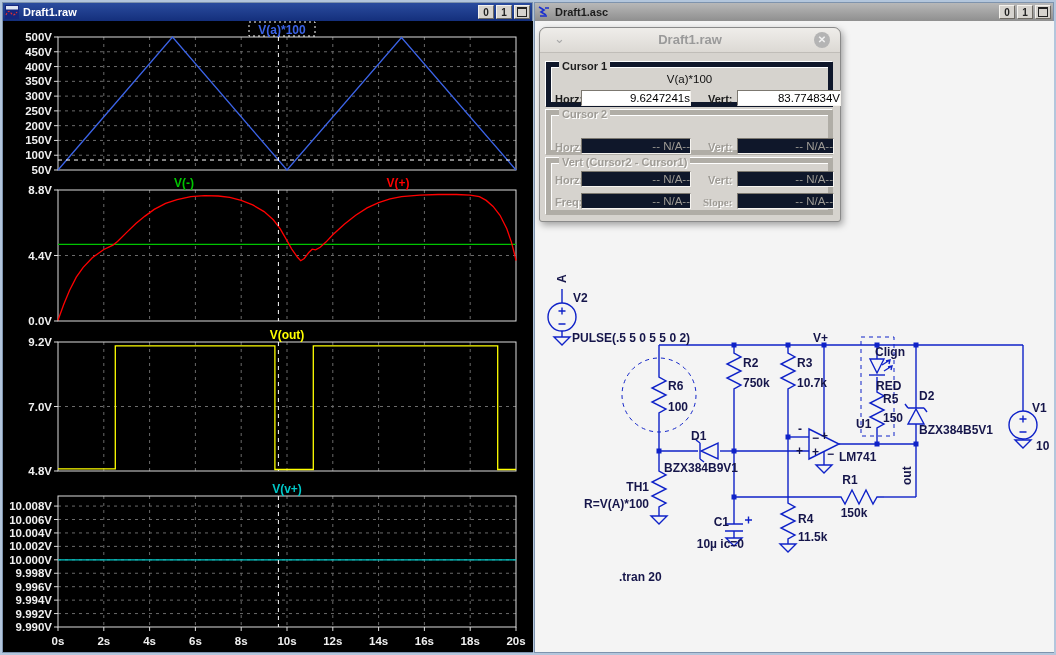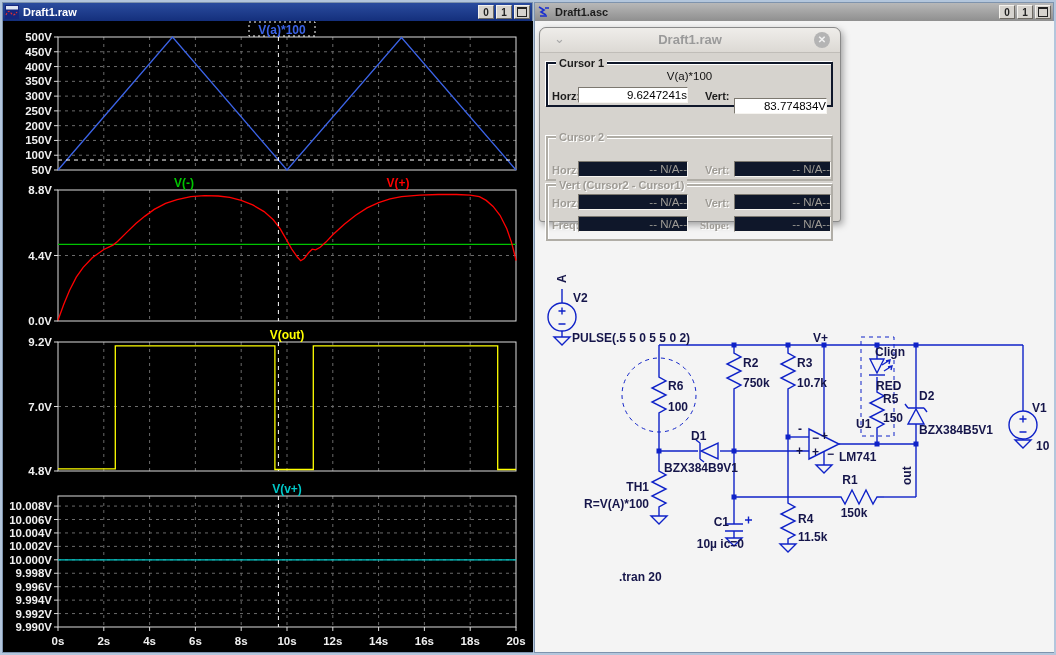--- a/index.html
+++ b/index.html
@@ -23,23 +23,23 @@
   .panebox{fill:none;stroke:#dcdcdc;stroke-width:1;}
   .tick{stroke:#dcdcdc;stroke-width:1;}
   .cursor{stroke:#ffffff;stroke-width:1;stroke-dasharray:4,4;}
   .selbox{fill:none;stroke:#ffffff;stroke-width:1;stroke-dasharray:2,3;}
   
   .dialog{position:absolute;left:539px;top:27px;width:300px;height:193px;background:#d6d3ce;border:1px solid #8a8a8a;border-radius:7px 7px 3px 3px;box-shadow:2px 3px 7px rgba(0,0,0,.35);z-index:10;}
   .dlg-title{position:relative;height:24px;border-bottom:1px solid #c0bdb8;border-radius:7px 7px 0 0;background:linear-gradient(180deg,#efedea,#dcd9d4);}
   .dlg-title-text{position:absolute;left:0;right:0;top:4px;text-align:center;font-size:13px;font-weight:bold;color:#9a9a9a;}
   .dlg-chevron{position:absolute;left:14px;top:3px;color:#a8a8a8;font-size:13px;}
   .dlg-close{position:absolute;right:10px;top:4px;width:16px;height:16px;border-radius:50%;background:#b4b4b4;color:#f2f2f2;font-size:10px;line-height:16px;text-align:center;font-weight:bold;}
-  .group{position:absolute;left:6px;width:287px;border:2px solid #0f172a;box-shadow:1px 1px 0 #ffffff inset, -1px -1px 0 #ffffff;box-sizing:border-box;}
+  .group{position:absolute;left:6px;width:287px;border:5px solid #0f172a;box-shadow:1px 1px 0 #ffffff inset, -1px -1px 0 #ffffff;box-sizing:border-box;}
   .legend{position:absolute;top:-7px;left:8px;background:#d6d3ce;padding:0 3px;font-size:11px;font-weight:bold;color:#1c1c1c;line-height:12px;white-space:nowrap;}
-  .group.dis{border-color:#b0ada6;margin-top:26px;}
+  .group.dis{border-color:#b0ada6;}
   .group.dis .legend{color:#9e9b95;text-shadow:1px 1px 0 #fff;}
   .trace-name{position:absolute;left:0;right:0;top:6px;text-align:center;font-size:11.5px;color:#111;}
   .lbl{position:absolute;font-size:11px;font-weight:bold;color:#1c1c1c;}
   .lbl.dis{color:#9e9b95;text-shadow:1px 1px 0 #fff;}
   .fld{position:absolute;height:16px;border:1px solid;border-color:#7c7870 #f6f4f0 #f6f4f0 #7c7870;background:#fff;font:11.5px "Liberation Sans",sans-serif;text-align:right;color:#000;padding:0;box-sizing:border-box;}
   .fld.dis{background:#0f172a;color:#9e9b95;}
   .icon14{width:14px;height:14px;display:block;}
 </style>
 </head>
 <body>
@@ -368,21 +368,21 @@
     <span class="dlg-title-text">Draft1.raw</span>
     <span class="dlg-close">✕</span>
   </div>
 
   <div class="group" style="top:34px;height:45px;">
     <span class="legend">Cursor 1</span>
     <div class="trace-name">V(a)*100</div>
     <span class="lbl" style="left:4px;top:26px;">Horz:</span>
     <input class="fld" style="left: 30px; top: 23px; width: 110px;" readonly="" value="9.6247241s">
     <span class="lbl" style="left:157px;top:26px;">Vert:</span>
-    <input class="fld" style="left: 186px; top: 34px; width: 93px;" readonly="" value="83.774834V">
+    <input class="fld" style="left: 186px; top: 23px; width: 104px;" readonly="" value="83.774834V">
   </div>
 
   <div class="group dis" style="top:82px;height:45px;">
     <span class="legend">Cursor 2</span>
     <span class="lbl dis" style="left:4px;top:26px;">Horz:</span>
     <input class="fld dis" style="left: 30px; top: 23px; width: 110px;" readonly="" value="-- N/A--">
     <span class="lbl dis" style="left:157px;top:26px;">Vert:</span>
     <input class="fld dis" style="left: 186px; top: 23px; width: 97px;" readonly="" value="-- N/A--">
   </div>
 

